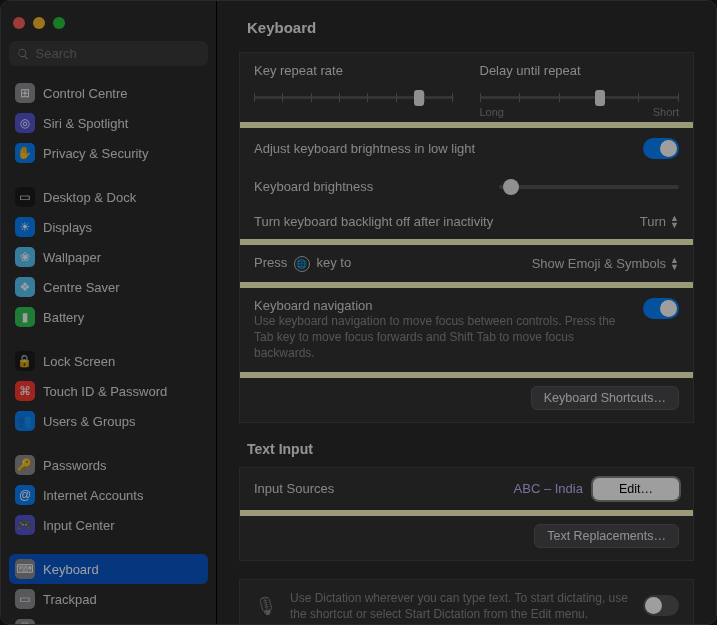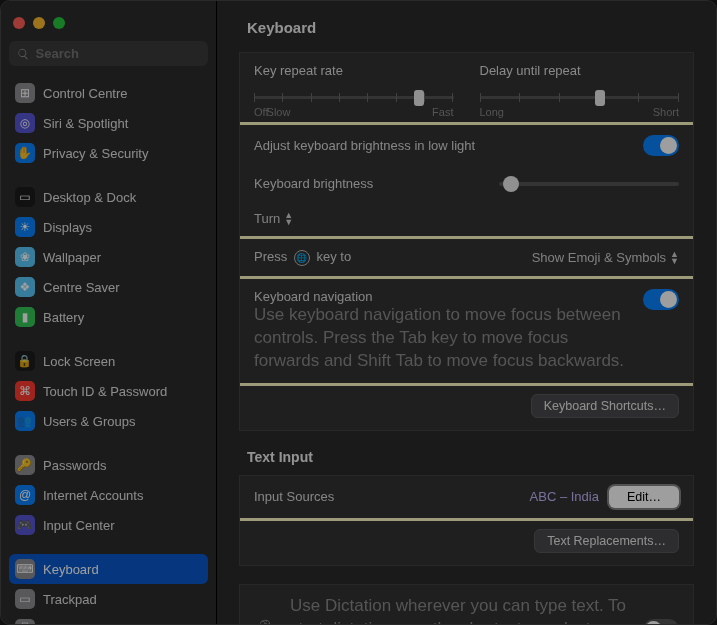--- a/index.html
+++ b/index.html
@@ -40,21 +40,21 @@
   .tl-close { background:#ff5f57; }
   .tl-min   { background:#febc2e; }
   .tl-max   { background:#28c840; }
   .search {
     display:flex; align-items:center;
     background:#3a3a3c; border-radius:6px; padding:5px 8px;
     margin-bottom:12px;
   }
   .search input {
     background:none; border:none; outline:none; color:#ccc;
-    font-size:13px; width:100%; margin-left:6px;font-weight:bold;
+    font-size:13px; width:100%; margin-left:6px;
   }
   .search svg { width:14px; height:14px; fill:#888; }
   .nav-group { margin-bottom:14px; }
   .nav-item {
     display:flex; align-items:center; gap:8px;
     padding:5px 6px; border-radius:6px; color:#e0e0e0;
     cursor:default;
   }
   .nav-item.active { background:#0a5acb; color:#fff; }
   .nav-icon {
@@ -70,22 +70,22 @@
     font-size:15px; font-weight:700; color:#eee; padding:10px 30px 16px;
   }
   .card {
     background:#323232; border-radius:0;
     margin:0 22px 18px; border:1px solid #414141;
   }
   .row {
     display:flex; align-items:center; justify-content:space-between;
     padding:10px 14px; color:#d8d8d8;
   }
-  .row + .row.sep, .sep-top { border-top:3px solid #fef9c3; }
-  .sub { font-size:17px; color:#8a8a8a; line-height:1.35; }
+  .row + .row.sep, .sep-top { border-top:6px solid #fef9c3; }
+  .sub { font-size:12px; color:#8a8a8a; line-height:1.35; }
   .label { font-size:13px; }
   .section-title {
     font-size:14px; font-weight:700; color:#eee;
     padding:0 30px 10px;
   }
   
   .sliders-row { display:flex; gap:26px; padding:10px 14px 4px; }
   .slider-block { flex:1; }
   .slider-head { color:#ddd; font-size:13px; margin-bottom:18px; }
   .slider-track {
@@ -121,21 +121,21 @@
     width:17px; height:17px; border-radius:50%; background:#fff;
   }
   .toggle.off { background:#555; }
   .toggle.off::after { left:2px; right:auto; }
   
   .mac-btn {
     background:#4a4a4c; color:#e8e8e8; border:1px solid #5a5a5c;
     border-radius:6px; padding:4px 12px; font-size:12.5px;
   }
   .mac-btn.highlight {
-    background:#fff; color:#000; border:none; padding:4px 18px;
+    background:#fff; color:#000; border:none; padding:4px 26px;
     box-shadow:0 0 0 2px rgba(255,255,255,.4);
   }
   .dropdown { display:flex; align-items:center; gap:4px; color:#cfcfcf;}
   .chevrons { font-size:9px; line-height:7px; color:#cfcfcf;}
   .globe {
     width:16px;height:16px;border-radius:50%;border:1.5px solid #bbb;
     display:inline-flex;align-items:center;justify-content:center;
     font-size:9px;color:#bbb; margin:0 3px; flex-shrink:0;
   }
   .row-buttons { justify-content:flex-end; padding:8px 14px 12px;align-items:flex-end;}
@@ -259,25 +259,20 @@
                 <i></i>
                 <i></i>
                 <i></i>
                 <i></i>
                 <i></i>
                 <i></i>
                 <i></i>
               </div>
             <div class="slider-knob" style="left:80%"></div>
           </div>
-          <div class="slider-labels">
-            <span>Off</span>
-            <span style="margin-left:-72%">Slow</span>
-            <span>Fast</span>
-          </div>
         </div>
         <div class="slider-block">
           <div class="slider-head">Delay until repeat</div>
           <div class="slider-track">
             <div class="slider-ticks">
                 <i></i>
                 <i></i>
                 <i></i>
                 <i></i>
                 <i></i>
@@ -296,20 +291,21 @@
         <span class="label">Adjust keyboard brightness in low light</span>
         <div class="toggle"></div>
       </div>
       <div class="row">
         <span class="label">Keyboard brightness</span>
         <div class="thin-slider">
             <div class="thin-knob"></div>
           </div>
       </div>
       <div class="row">
+        <span class="label">Turn keyboard backlight off after inactivity</span>
         <div class="dropdown">
           <span>Turn</span>
           <span class="chevrons">▲<br>▼</span>
         </div>
       </div>
       <div class="row sep-top">
         <span class="label">
           <span>Press</span>
           <span class="globe">🌐</span>
           <span>key to</span>

